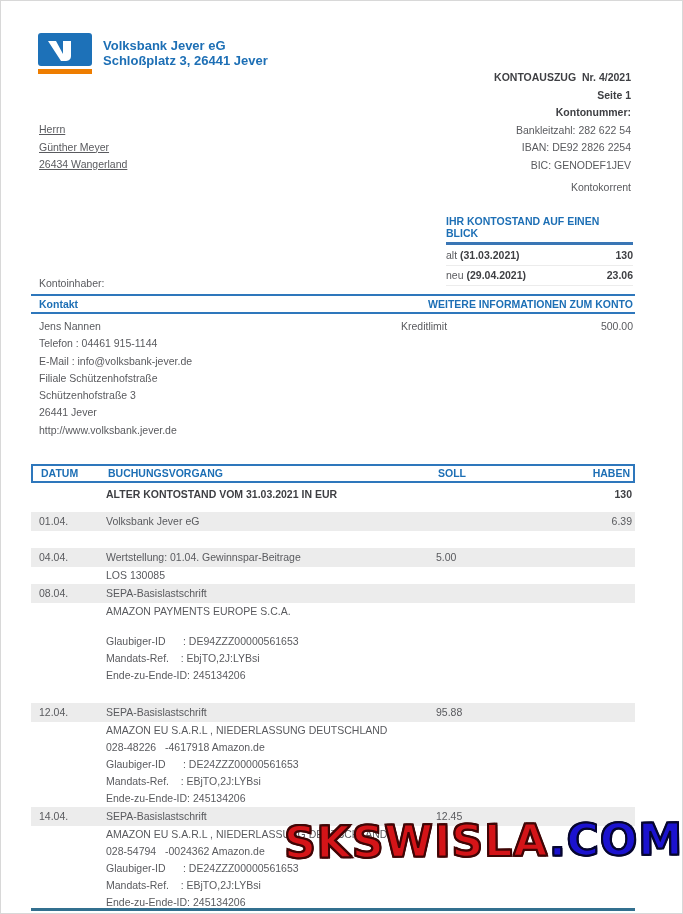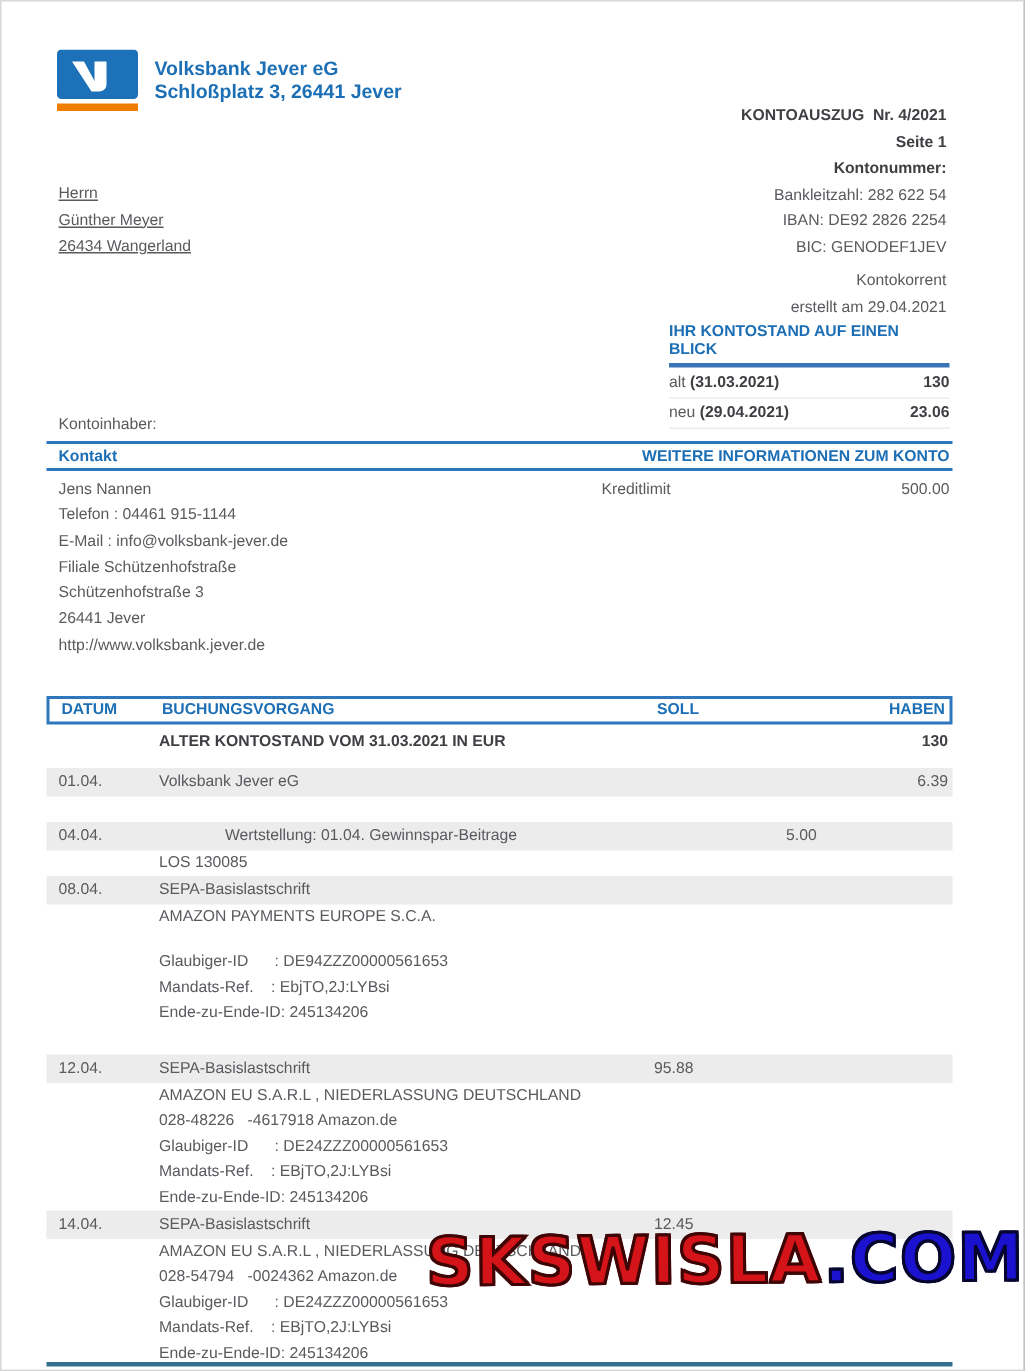--- a/index.html
+++ b/index.html
@@ -55,21 +55,21 @@
     border:2px solid #2e77bc;color:#1d6fb5;font-weight:bold;
     line-height:13px;padding:1px 0;
   }
   .t-row{display:grid;grid-template-columns:75px 330px 100px 1fr;line-height:17px;}
   .c-date{padding-left:8px;}
   .c-desc{white-space:pre;overflow:visible;}
   .c-haben{text-align:right;padding-right:3px;}
   .shade{background:#ececec;line-height:19px;}
   .bold-row{font-weight:bold;color:#3e3f43;}
   .mt3{margin-top:3px;}.mt9{margin-top:9px;}.mt13{margin-top:13px;}
-  .mt17{margin-top:17px;gap:44px;}.mt19{margin-top:19px;}
+  .mt17{margin-top:17px;}.mt19{margin-top:19px;}
 
   .bottom-rule{position:absolute;left:30px;top:907px;width:604px;height:3px;background:#33708f;}
 
   
   .watermark{
     position:absolute;left:283px;top:814px;
     font-family:"DejaVu Sans", sans-serif;
     font-size:44px;font-weight:bold;letter-spacing:1px;white-space:nowrap;
     transform:rotate(-0.5deg);
   }
@@ -105,21 +105,20 @@
     <div class="b">
       <span>KONTOAUSZUG</span>&nbsp;
       <span>Nr. 4/2021</span>
     </div>
     <div class="b">Seite 1</div>
     <div class="b">Kontonummer:</div>
     <div>Bankleitzahl: 282 622 54</div>
     <div>IBAN: DE92 2826 2254</div>
     <div>BIC: GENODEF1JEV</div>
     <div class="gap">Kontokorrent</div>
-    <div>erstellt am 29.04.2021</div>
   </div>
 
   <div class="recipient">
     <div>Herrn</div>
     <div>Günther Meyer</div>
     <div>26434 Wangerland</div>
   </div>
 
   <div class="balance">
     <div class="bal-title">IHR KONTOSTAND AUF EINEN BLICK</div>

